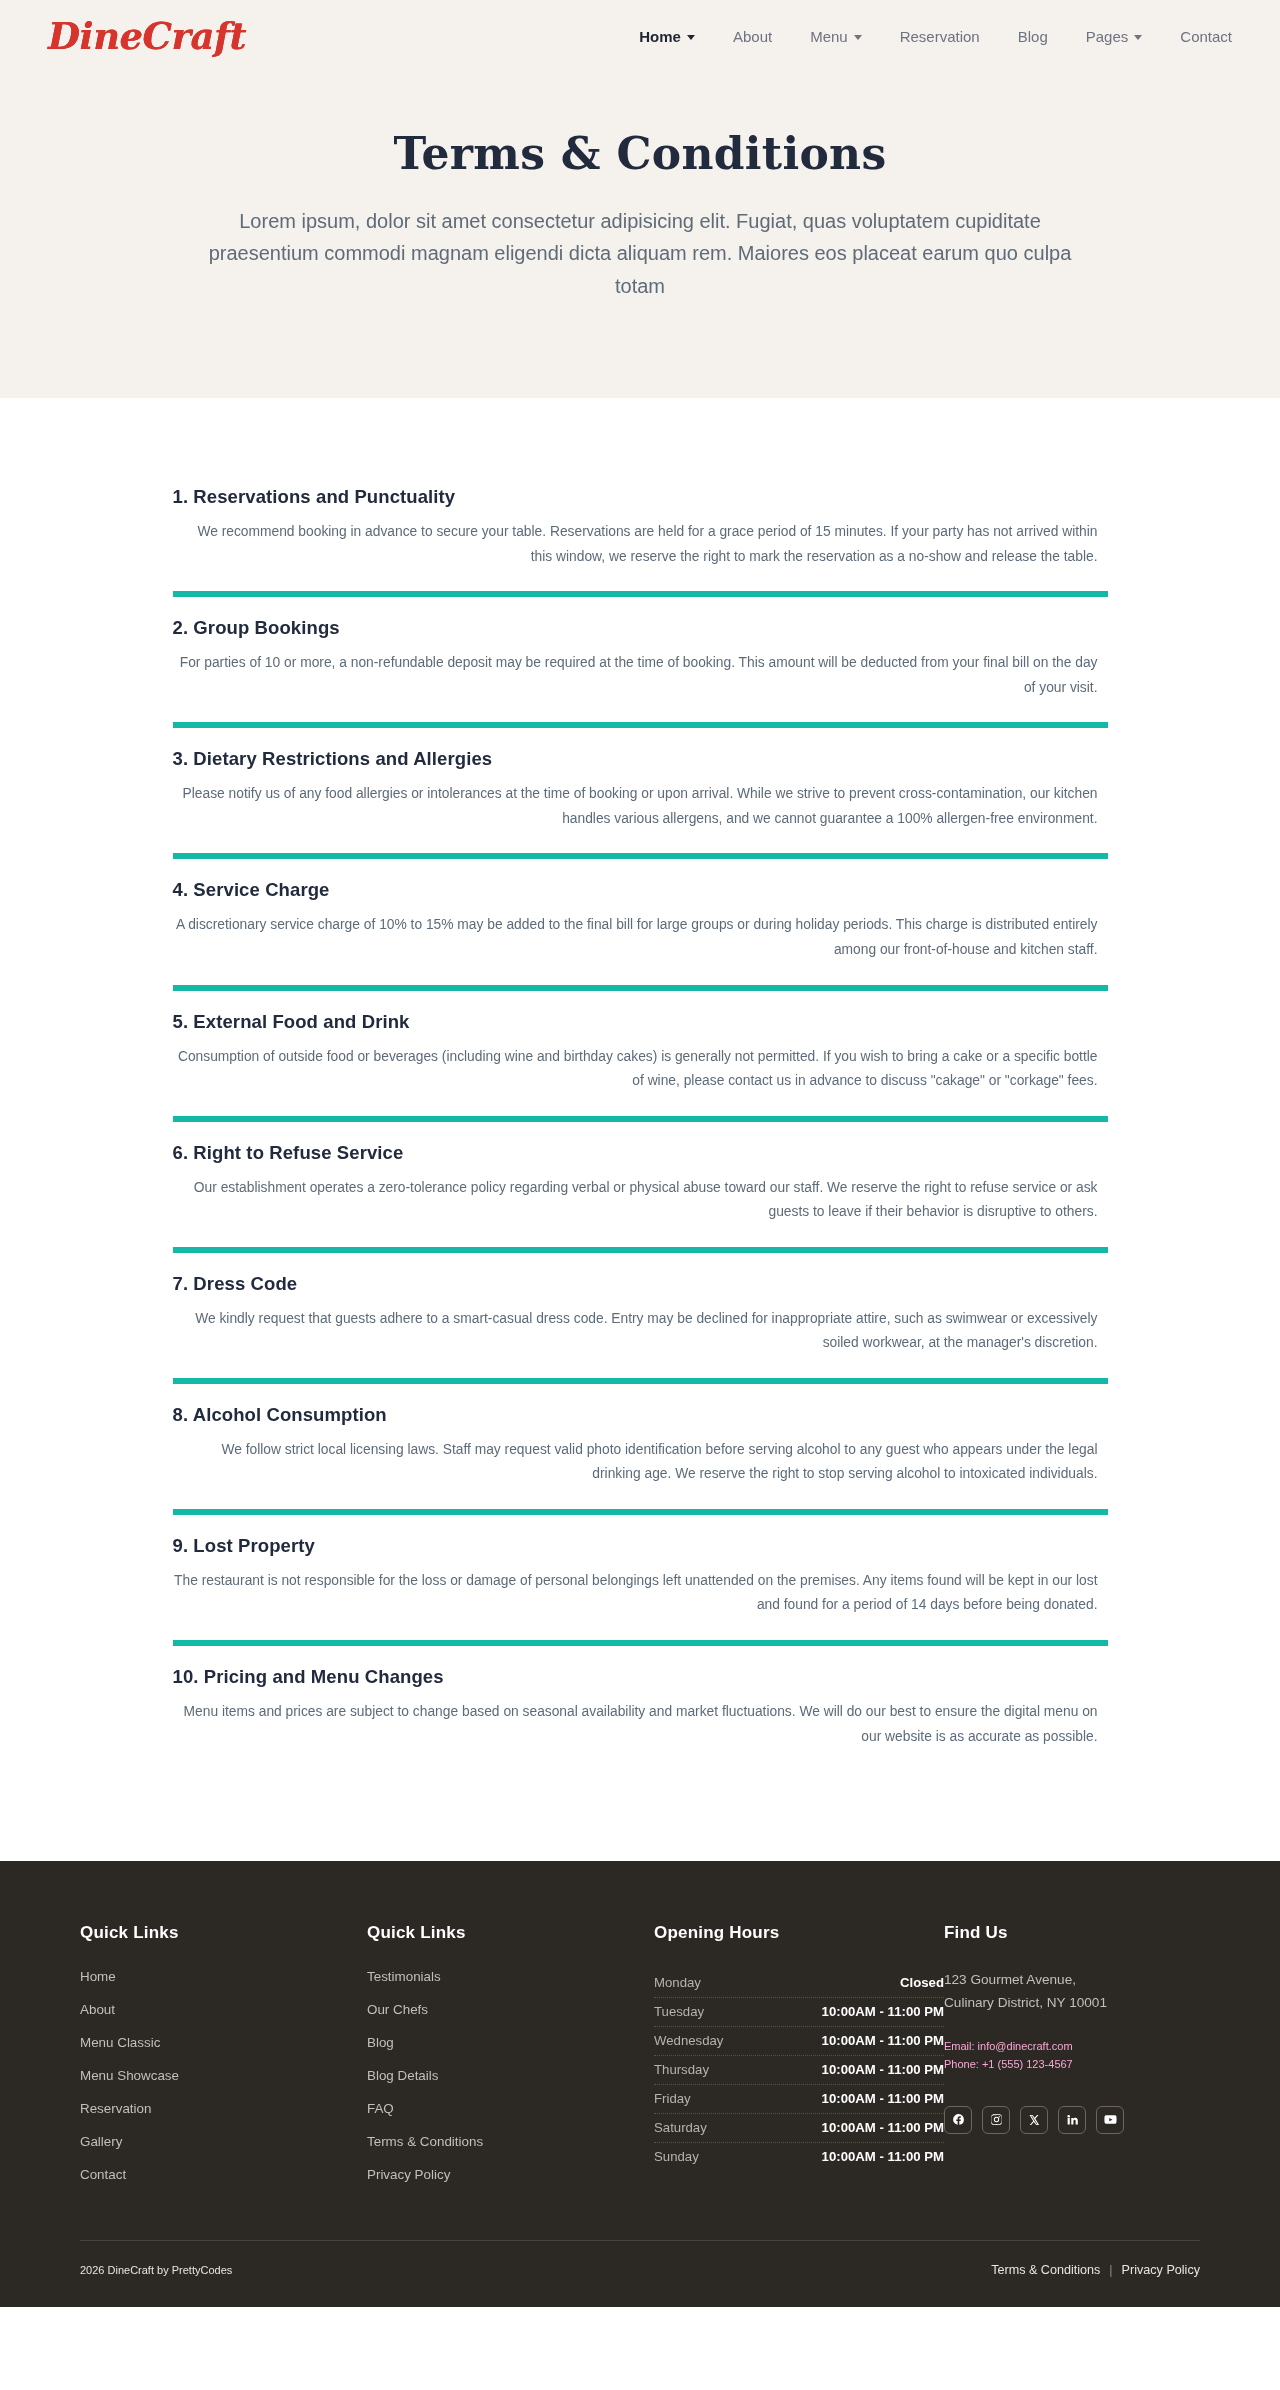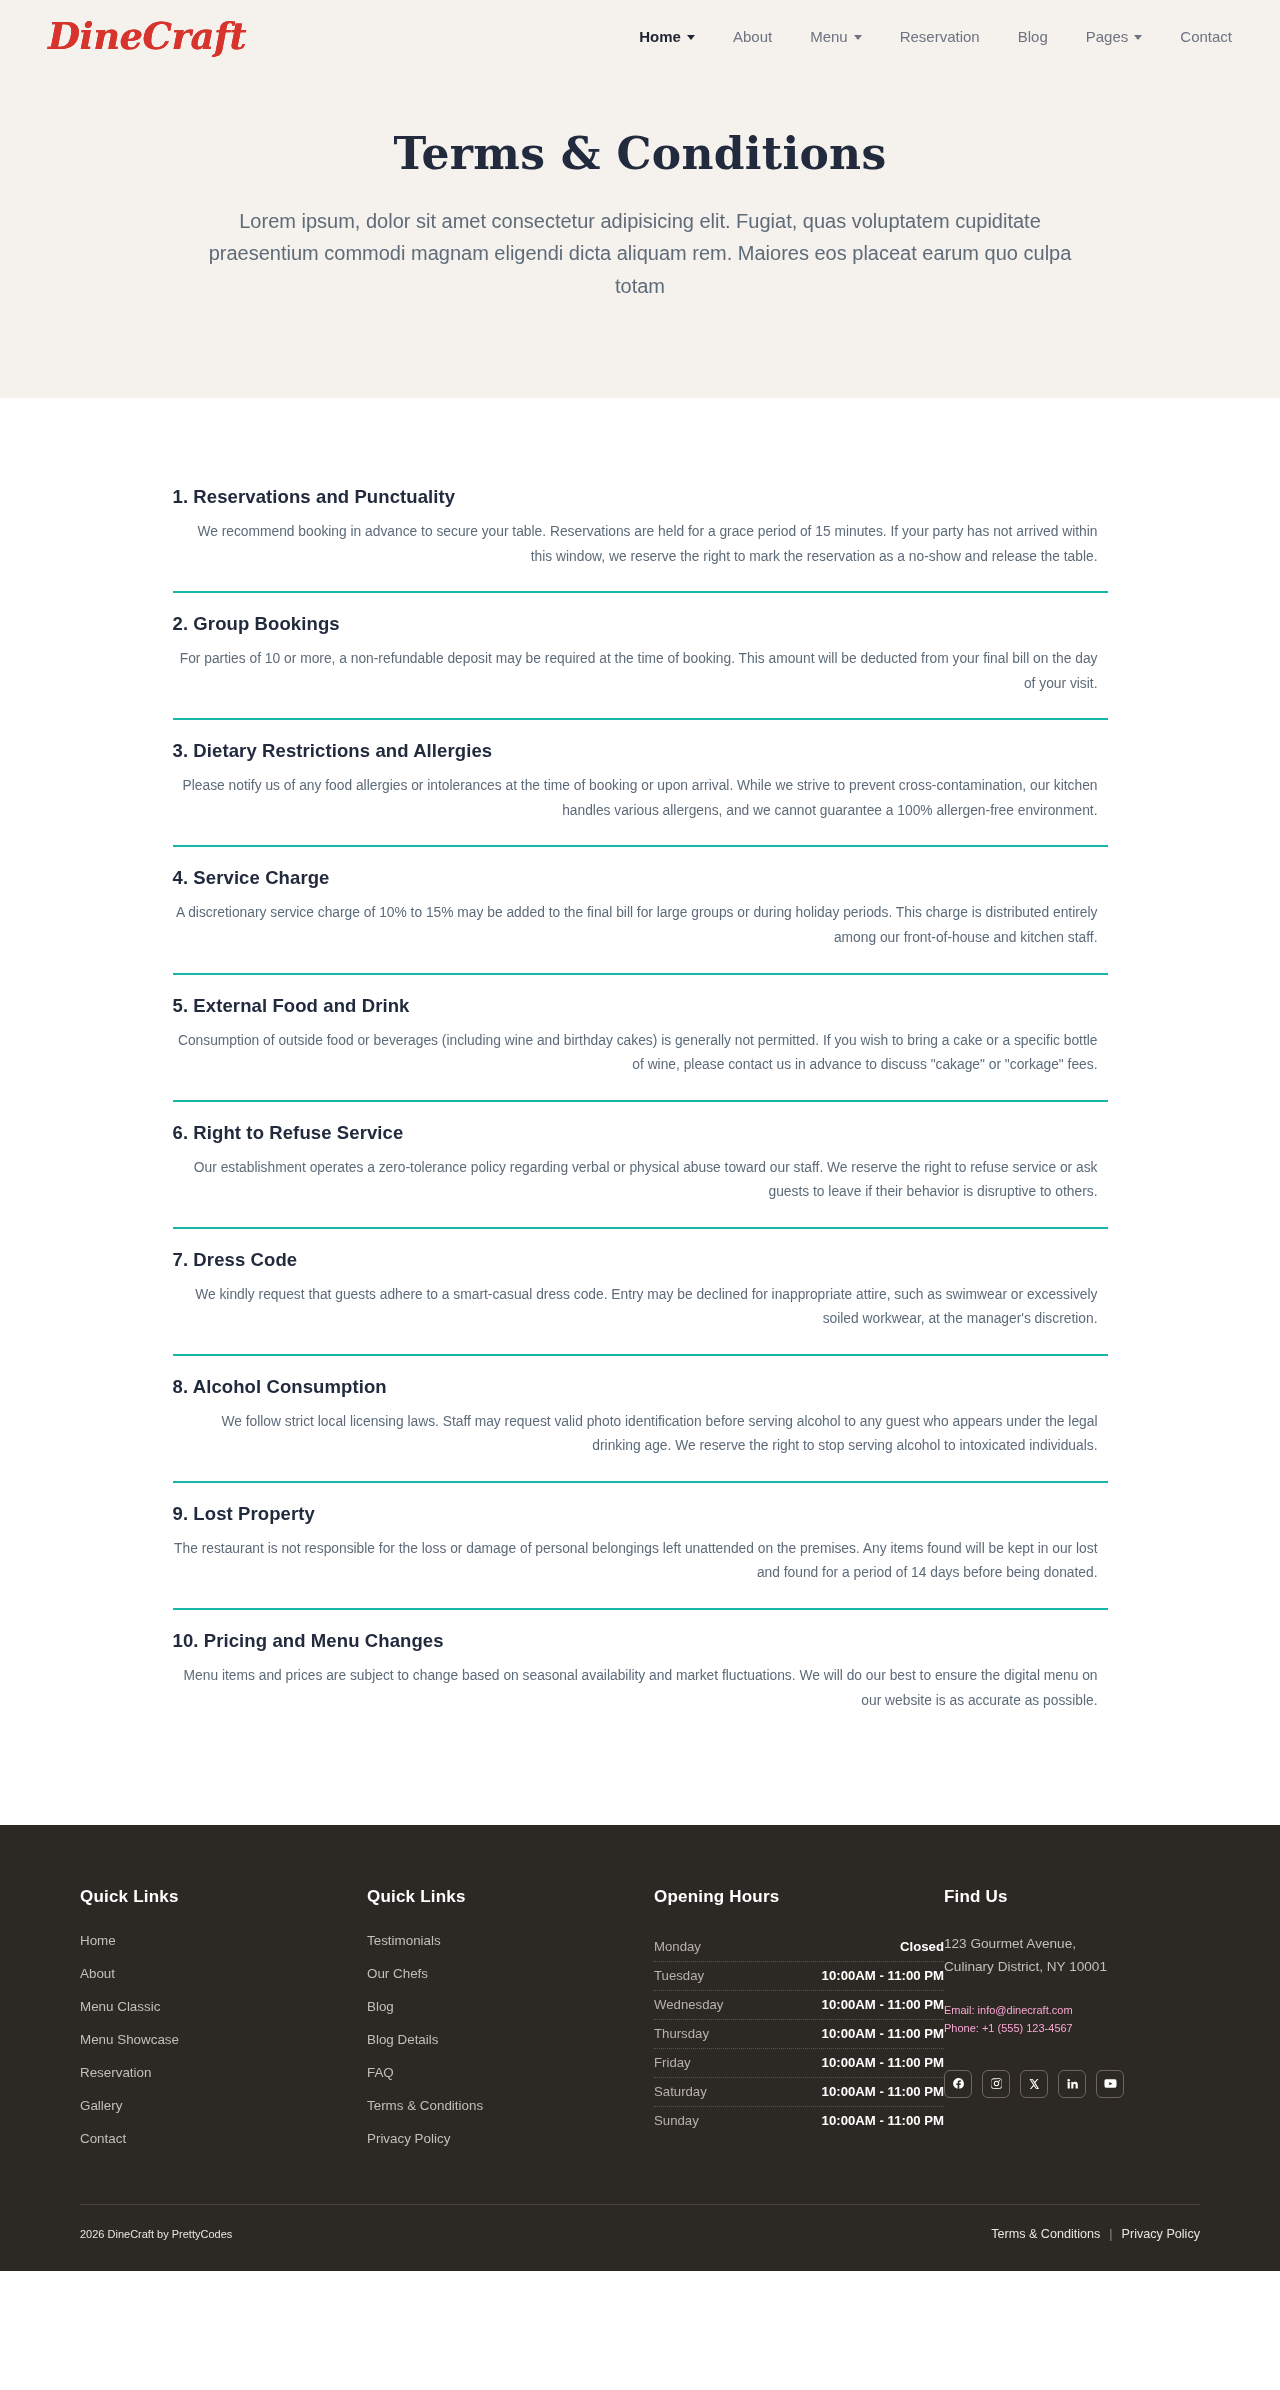--- a/index.html
+++ b/index.html
@@ -77,21 +77,21 @@
     margin:0 auto;
   }
 
   
   .terms{
     width:935px;
     margin:0 auto;
     padding:68px 0 90px 0;
   }
   .term-block{ padding:20px 0 22px 0; }
-  .term-block + .term-block{ border-top:2px solid #14b8a6; }
+  .term-block + .term-block{ border-top:6px solid #14b8a6; }
   .term-title{
     font-size:18.5px;
     font-weight:600;
     color:#222a3d;
     margin-bottom:12px;
     letter-spacing:0.1px;
   }
   .term-body{
     font-size:13.8px;
     line-height:1.78;

